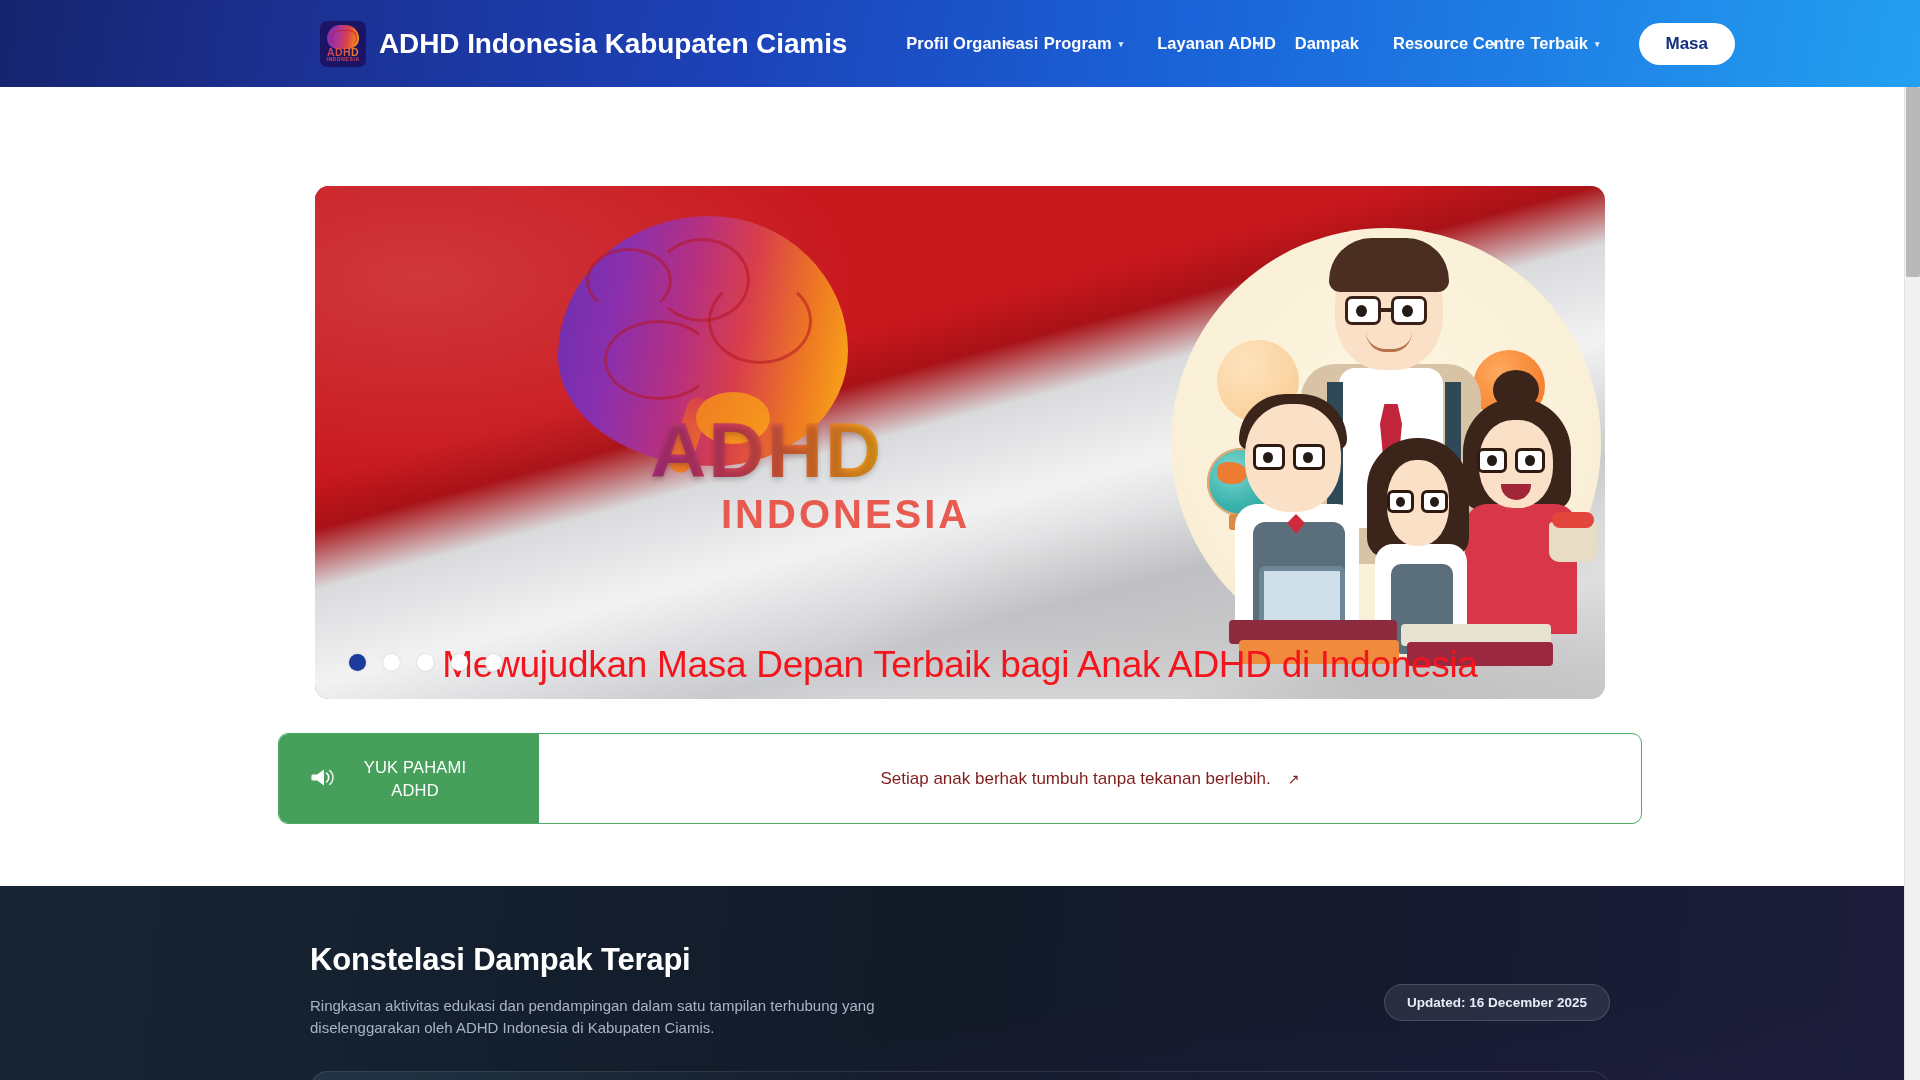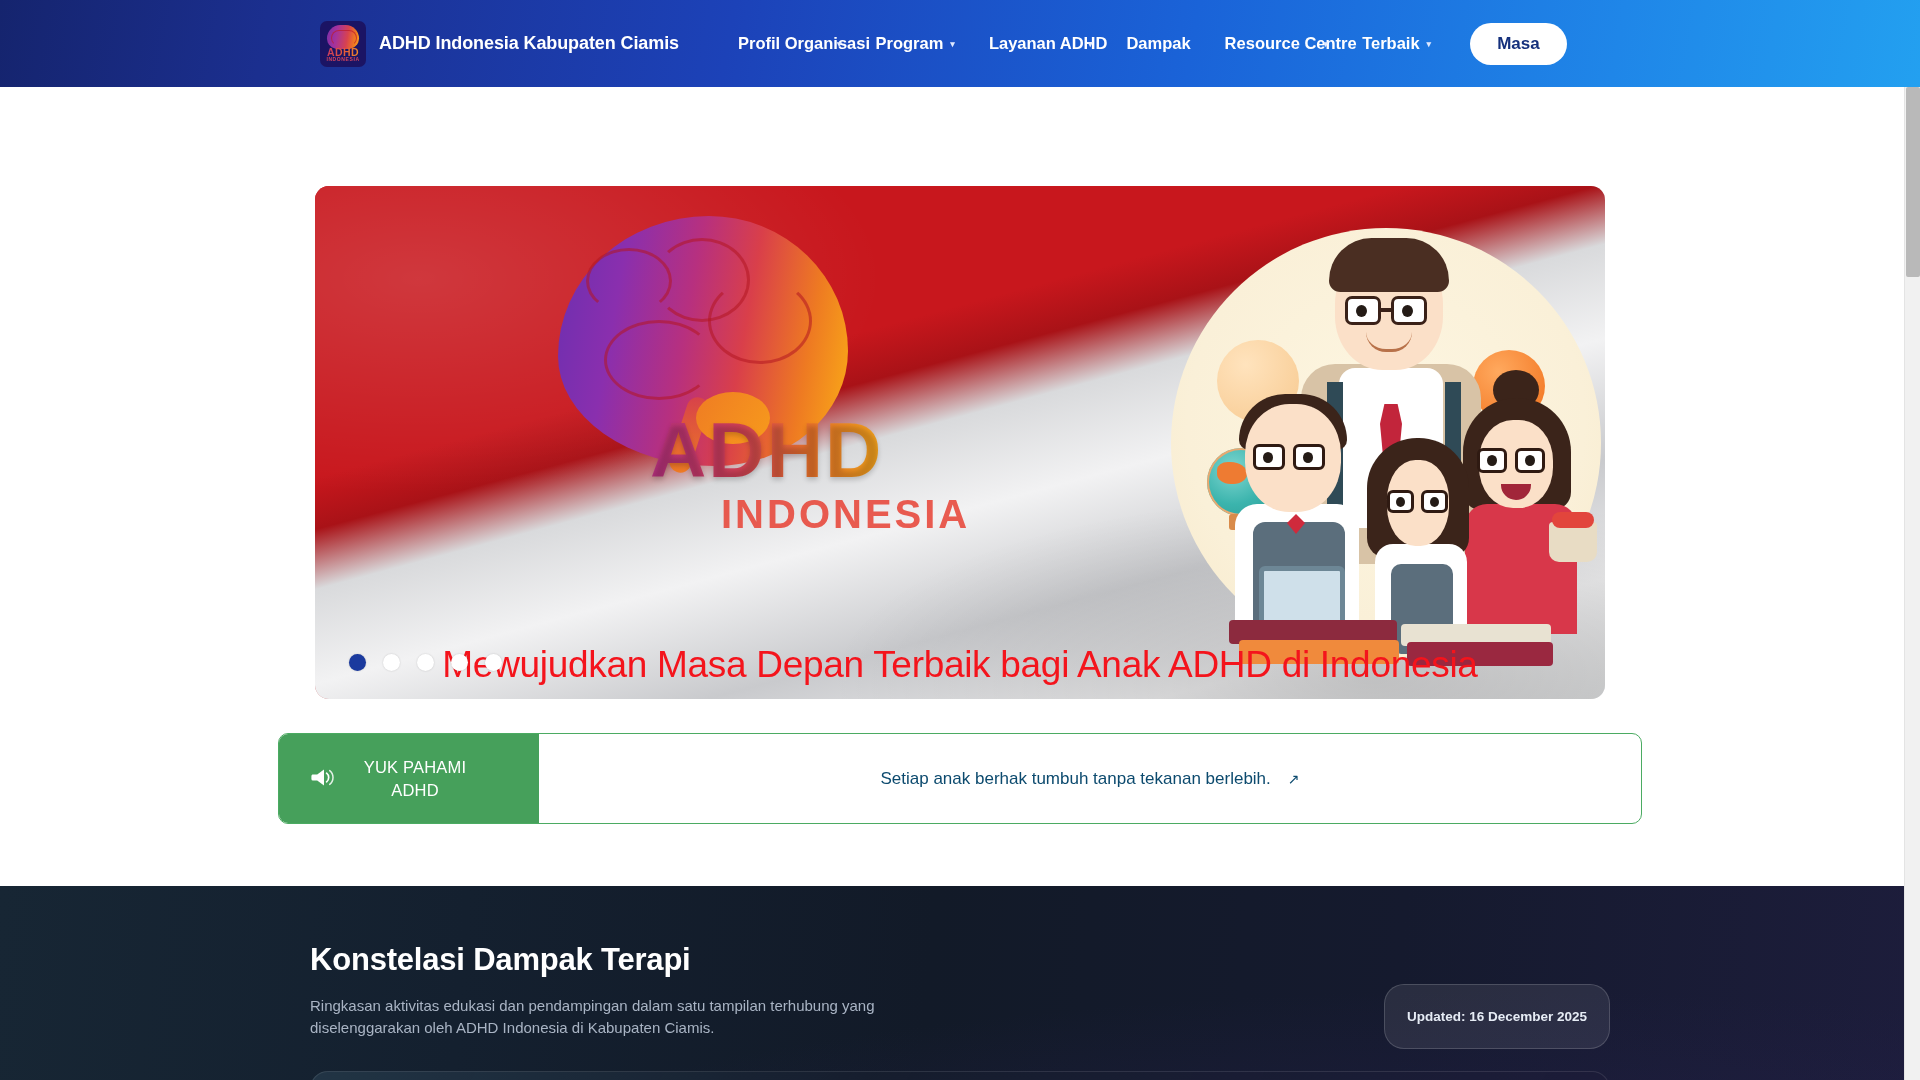--- a/index.html
+++ b/index.html
@@ -92,21 +92,21 @@
     top: 35px;
     text-align: center;
     font-size: 5px;
     font-weight: 700;
     letter-spacing: .6px;
     color: #d4455e;
   }
 
   .brand-title {
     color: #ffffff;
-    font-size: 18px;
+    font-size: 28px;
     font-weight: 700;
     white-space: nowrap;
     letter-spacing: -.1px;
   }
 
   .main-nav {
     display: flex;
     align-items: center;
     gap: 0px;
   }
@@ -531,21 +531,21 @@
     line-height: 1.35;
     text-align: center;
     letter-spacing: .2px;
     max-width: 130px;
   }
   .cta-message {
     flex: 1;
     display: flex;
     align-items: center;
     justify-content: center;
-    color: #0c4a6e;
+    color: #7f1d1d;
     font-size: 17px;
     gap: 17px;
   }
   .cta-message .arrow { font-size: 14px; }
 
   
   .dark-section {
     position: relative;
     width: 1920px;
     margin-top: 62px;
@@ -576,21 +576,21 @@
   }
   .updated-badge {
     position: absolute;
     right: 0;
     top: 42px;
     background: rgba(255,255,255,.085);
     border: 1px solid rgba(255,255,255,.16);
     color: #e6ecf5;
     font-size: 13.5px;
     font-weight: 700;
-    padding: 24px 22px;
+    padding: 10px 22px;
     border-radius: 20px;
     white-space: nowrap;
   }
   .constellation-card {
     margin-top: 32px;
     width: 1300px;
     height: 200px;
     border-radius: 18px;
     border: 1px solid rgba(255,255,255,.10);
     background: linear-gradient(120deg, rgba(44,68,86,.55) 0%, rgba(24,32,48,.5) 40%, rgba(30,28,58,.55) 100%);

